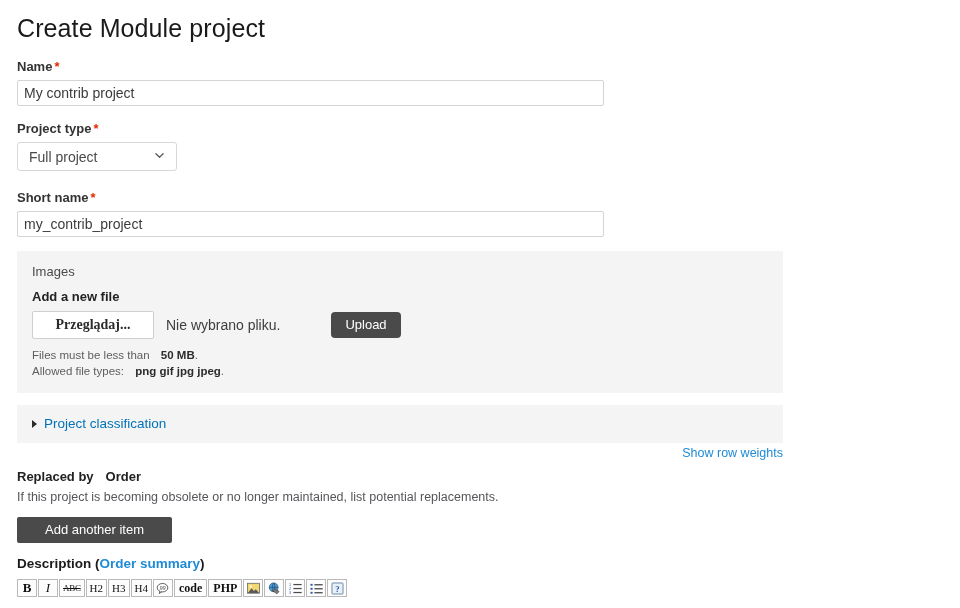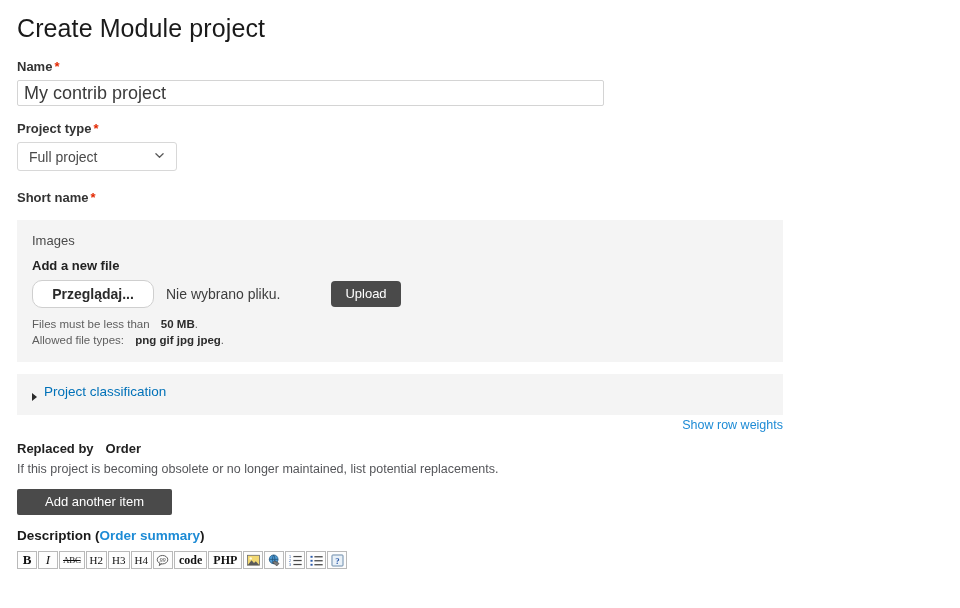--- a/index.html
+++ b/index.html
@@ -55,21 +55,21 @@
     display: block;
     box-sizing: border-box;
     width: 587px;
     height: 26px;
     margin-top: 5px;
     padding: 2px 6px;
     border: 1px solid #d4d4d4;
     border-radius: 2px;
     background: #ffffff;
     font-family: "Liberation Sans", sans-serif;
-    font-size: 18px;
+    font-size: 14px;
     color: #3b3b3b;
     outline: none;
   }
 
   
   .select-wrap {
     position: relative;
     display: inline-block;
     margin-top: 5px;
   }
@@ -124,23 +124,23 @@
     display: flex;
     align-items: center;
     height: 30px;
   }
   .browse-btn {
     box-sizing: border-box;
     height: 28px;
     min-width: 122px;
     padding: 0 14px;
     border: 1px solid #cfcfcf;
-    border-radius: 10px;
+    border-radius: 2px;
     background: #ffffff;
-    font-family: Liberation Sans, sans-serif;
+    font-family: Liberation Serif, serif;
     font-size: 14px;
     font-weight: bold;
     color: #2b2b2b;
     line-height: 26px;
     text-align: center;
     white-space: nowrap;
     cursor: default;
   }
   .file-status {
     font-size: 14px;
@@ -172,21 +172,21 @@
   .hint:first-of-type { margin-top: 7px; }
   .hint b { color: #2c2c2c; padding-left: 8px; }
 
   
   .collapse-panel {
     margin-top: 12px;
     padding: 9px 15px 10px 15px;
   }
   .collapse-link {
     display: inline-flex;
-    align-items: flex-end;
+    align-items: center;
     font-size: 13.5px;
     color: #0071b8;
     text-decoration: none;
     line-height: 18px;
     cursor: pointer;
   }
   .tri {
     width: 0; height: 0;
     border-left: 5px solid #2b2b2b;
     border-top: 4px solid transparent;
@@ -319,20 +319,21 @@
           </svg>
       </span>
     </div>
   </div>
 
   
   <div class="field-block">
     <div class="field-label">
       <span>Short name</span><span class="req">*</span>
     </div>
+    <input class="text-input" type="text" value="my_contrib_project" style="">
   </div>
 
   
   <div class="panel images-panel">
     <div class="panel-legend">Images</div>
     <div class="sub-label">Add a new file</div>
     <div class="file-row">
       <div class="browse-btn">Przeglądaj...</div>
       <div class="file-status">Nie wybrano pliku.</div>
       <div class="upload-btn">Upload</div>

